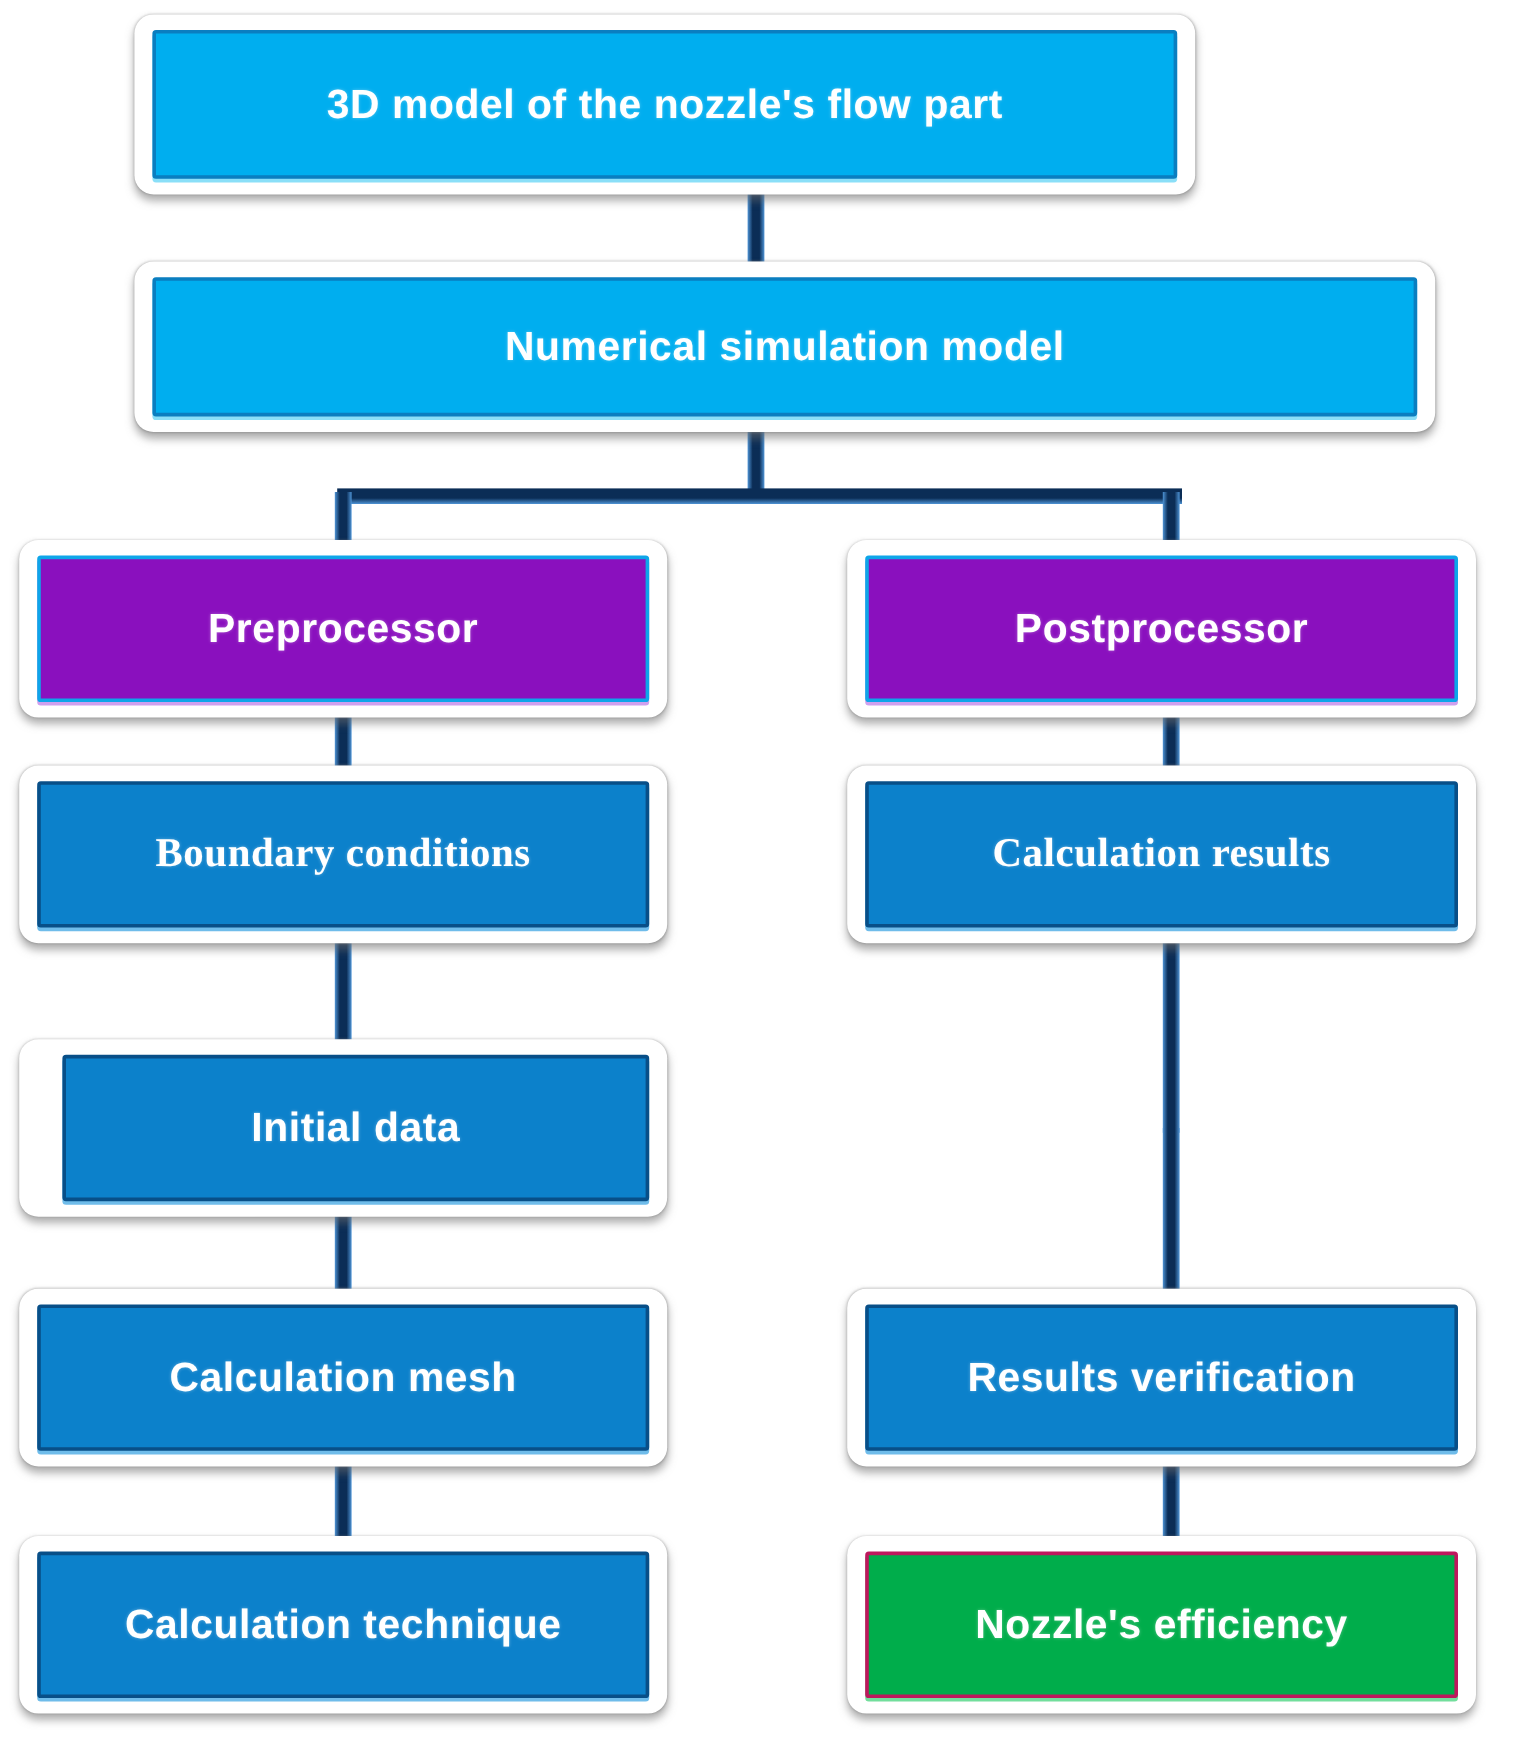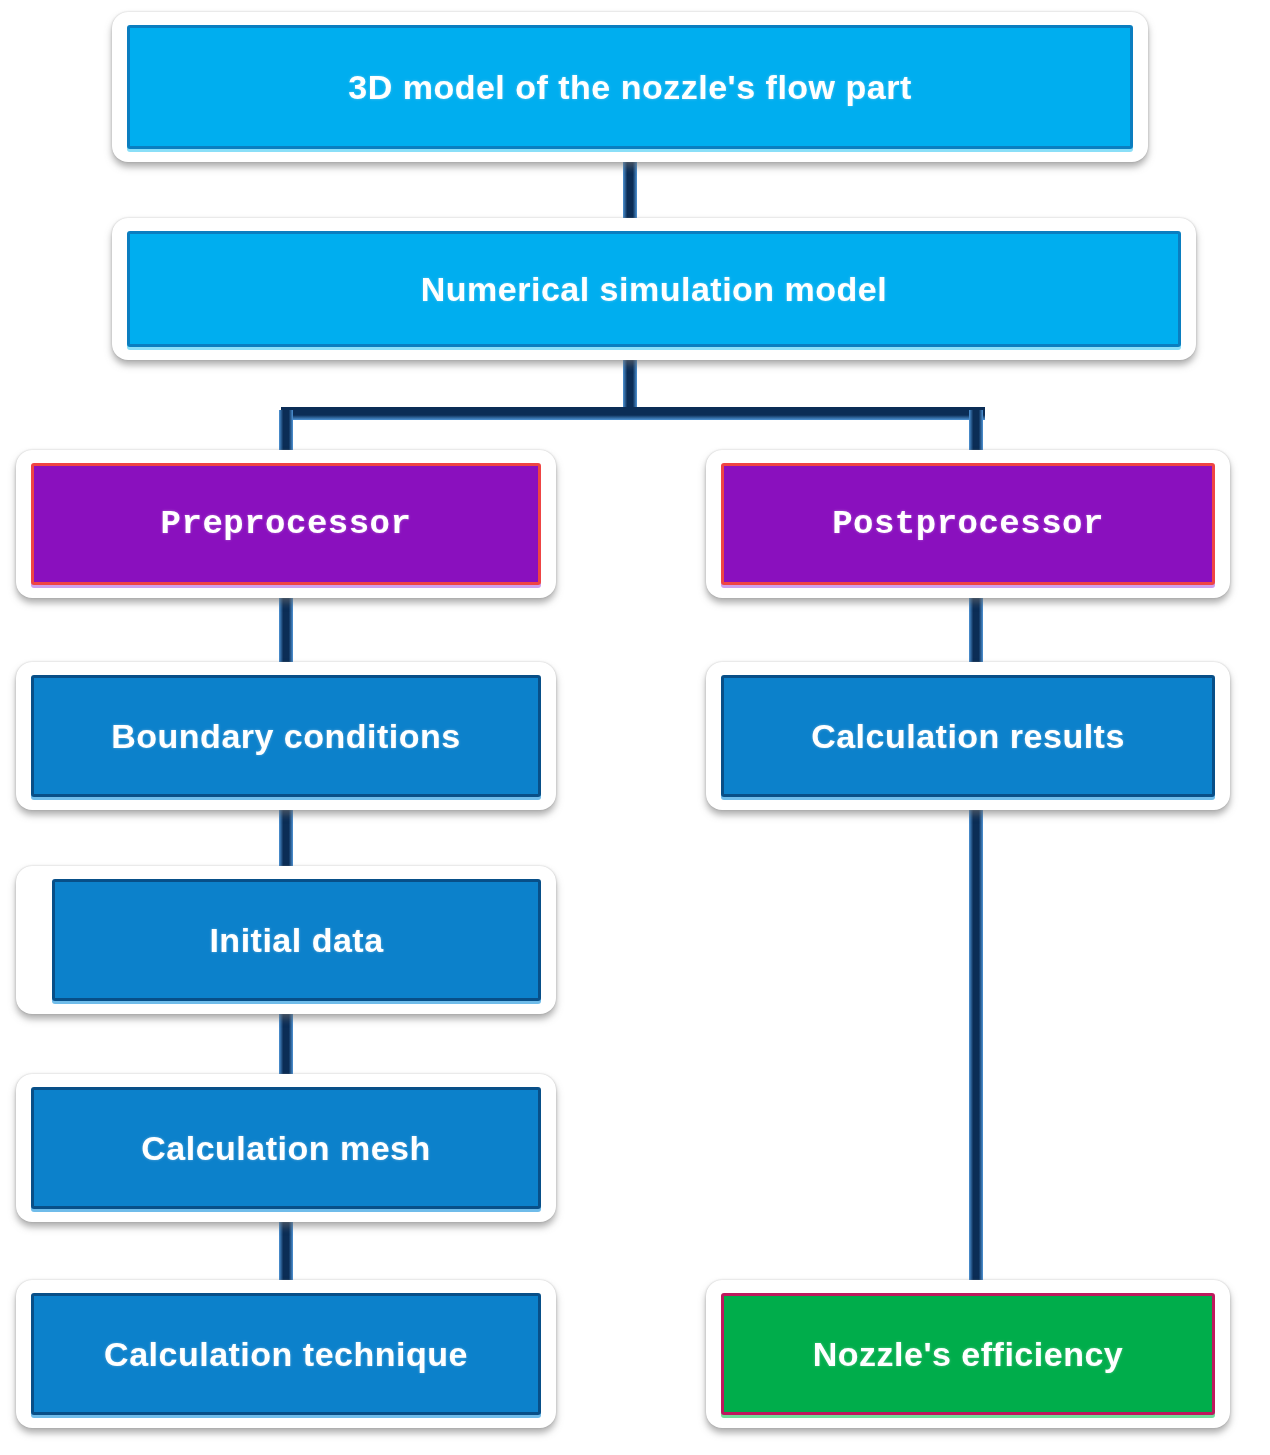--- a/index.html
+++ b/index.html
@@ -52,37 +52,36 @@
     border:3px solid #0A7EC0;
     box-shadow:0 3px 0 0 #8ADFF8;
   }
   .blue{
     background:var(--blue);
     border:3px solid #084F88;
     box-shadow:0 3px 0 0 #6FBCEA;
   }
   .purple{
     background:var(--purple);
-    border:3px solid #ef4444;
+    border:3px solid #0ea5e9;
     box-shadow:0 3px 0 0 #CFA0EE;
-    font-family:Liberation Mono, monospace;
   }
   .green{
     background:var(--green);
     border:3px solid #be185d;
     box-shadow:0 3px 0 0 #72DE9C;
   }
   
-  #card-model3d   {left:112px; top:12px;  width:1036px; height:150px;}
+  #card-model3d   {left:112px; top:12px;  width:884px; height:150px;}
   #card-numsim    {left:112px; top:218px; width:1084px; height:142px;}
   
   .col-left  {left:16px;  width:540px; height:148px;}
   .col-right {left:706px; width:524px; height:148px;}
   .row-head {top:450px;}
-  .row-1    {top:662px;}
+  .row-1    {top:638px;font-family:Liberation Serif, serif;}
   .row-2    {top:866px;padding-left:36px;}
   .row-3    {top:1074px;}
   .row-4    {top:1280px;justify-content:center;}
 </style>
 </head>
 <body>
 
 <div id="canvas">
 
   <div class="conn-v" style="left:623px; top:85px;   height:210px;"></div>
@@ -124,17 +123,20 @@
   <div class="card col-left row-4">
     <div class="inner blue">Calculation technique</div>
   </div>
 
   <div class="card col-right row-head">
     <div class="inner purple">Postprocessor</div>
   </div>
   <div class="card col-right row-1">
     <div class="inner blue">Calculation results</div>
   </div>
+  <div class="card col-right row-3">
+    <div class="inner blue">Results verification</div>
+  </div>
   <div class="card col-right row-4">
     <div class="inner green">Nozzle's efficiency</div>
   </div>
 
 </div>
 
 </body></html>

